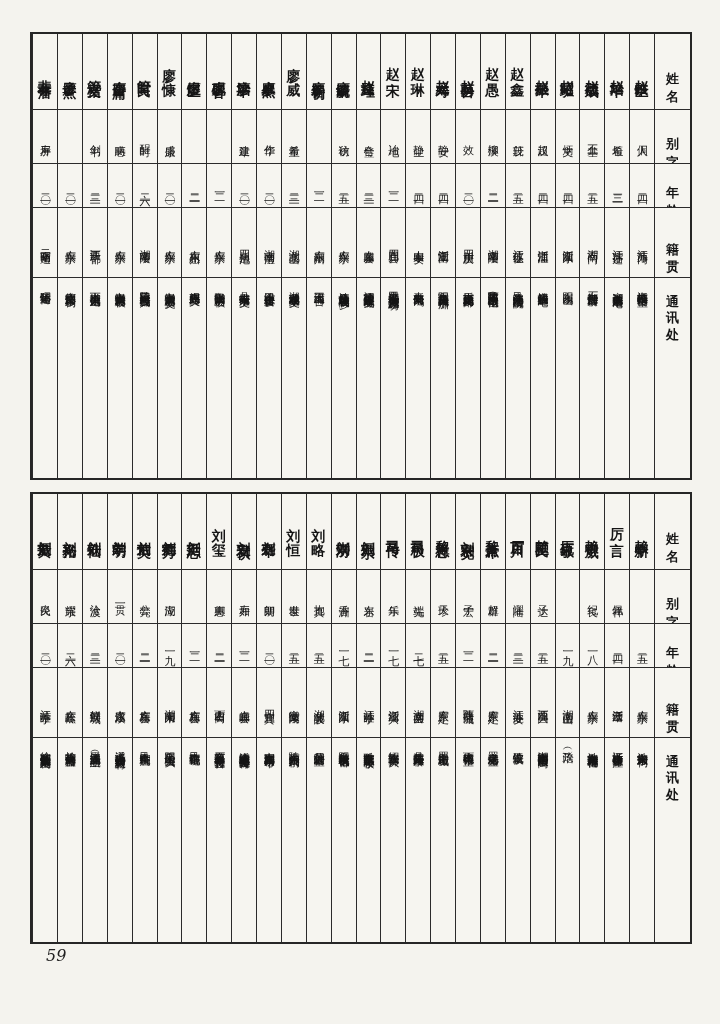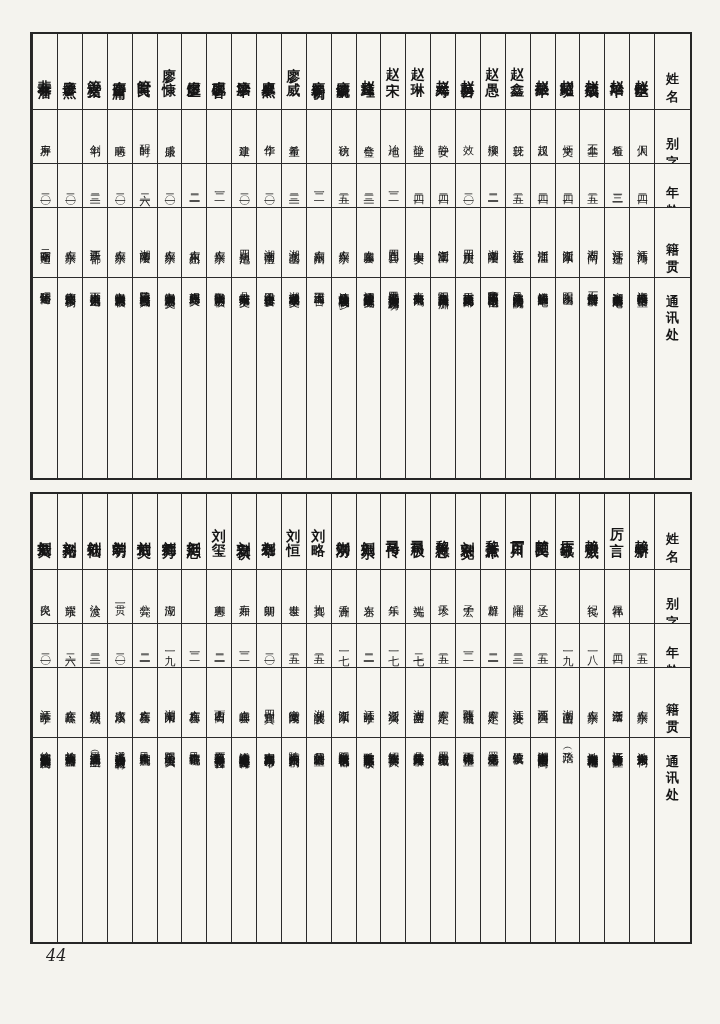--- a/index.html
+++ b/index.html
@@ -977,14 +977,14 @@
         </div>
     <div class="cell c-native">
           <span>江苏睢宁</span>
         </div>
     <div class="cell c-address">
           <span>徐州宿迁县西耿车集刘宣则转</span>
         </div>
   </div>
     </div>
 
-  <div class="page-number">44</div>
+  <div class="page-number">59</div>
 </div>
 
 </body></html>

